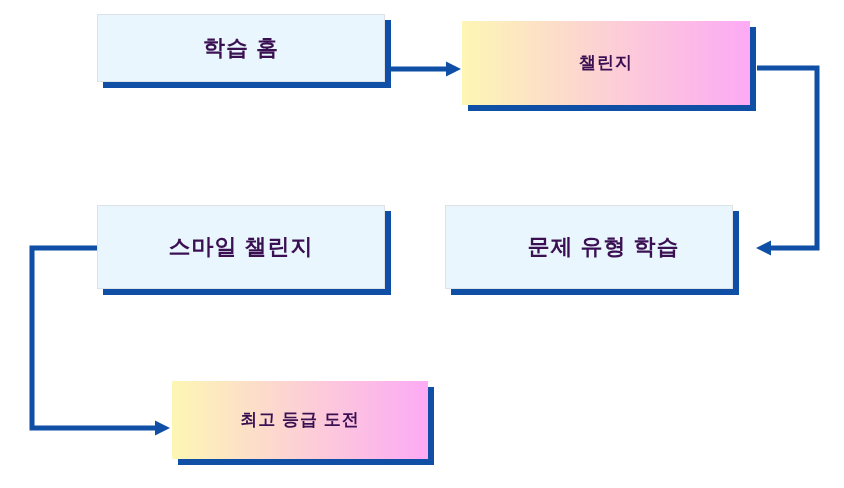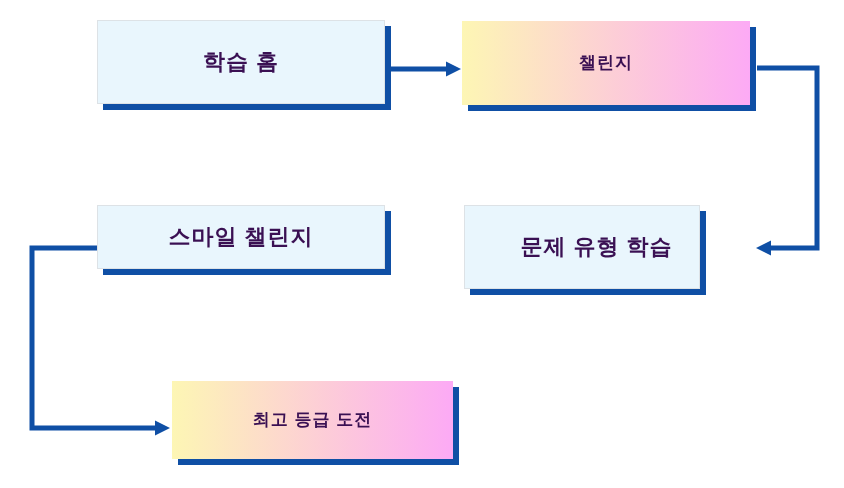--- a/index.html
+++ b/index.html
@@ -52,25 +52,25 @@
   }
   .node.gradient {
     background: linear-gradient(90deg, var(--gradient-start, #fdf6b4), var(--gradient-end, #fcaaf5));
     font-size: 17px;
     font-weight: 800;
     letter-spacing: 1px;
   }
   .node.gradient .line {
     line-height: 30px;
   }
-  #node-learning-home      { left: 97px;  top: 20px;  width: 288px; height: 84px; }
+  #node-learning-home      { left: 97px;  top: 14px;  width: 288px; height: 68px; }
   #node-challenge          { left: 462px; top: 21px;  width: 288px; height: 84px; }
-  #node-problem-type       { left: 464px; top: 205px; width: 236px; height: 84px; padding-left: 29px; }
-  #node-smile-challenge    { left: 97px;  top: 205px; width: 288px; height: 64px; }
-  #node-final-goal         { left: 172px; top: 381px; width: 281px; height: 78px; }
+  #node-problem-type       { left: 445px; top: 205px; width: 288px; height: 84px; padding-left: 29px; }
+  #node-smile-challenge    { left: 97px;  top: 205px; width: 288px; height: 84px; }
+  #node-final-goal         { left: 172px; top: 381px; width: 256px; height: 78px; }
 </style>
 </head>
 <body>
 
 <div class="canvas">
 
   <svg class="connectors" viewBox="0 0 844 488">
     <g>
       <path d="M388 69 H446"></path>
       <polygon points="446,61.5 461,69 446,76.5"></polygon>

